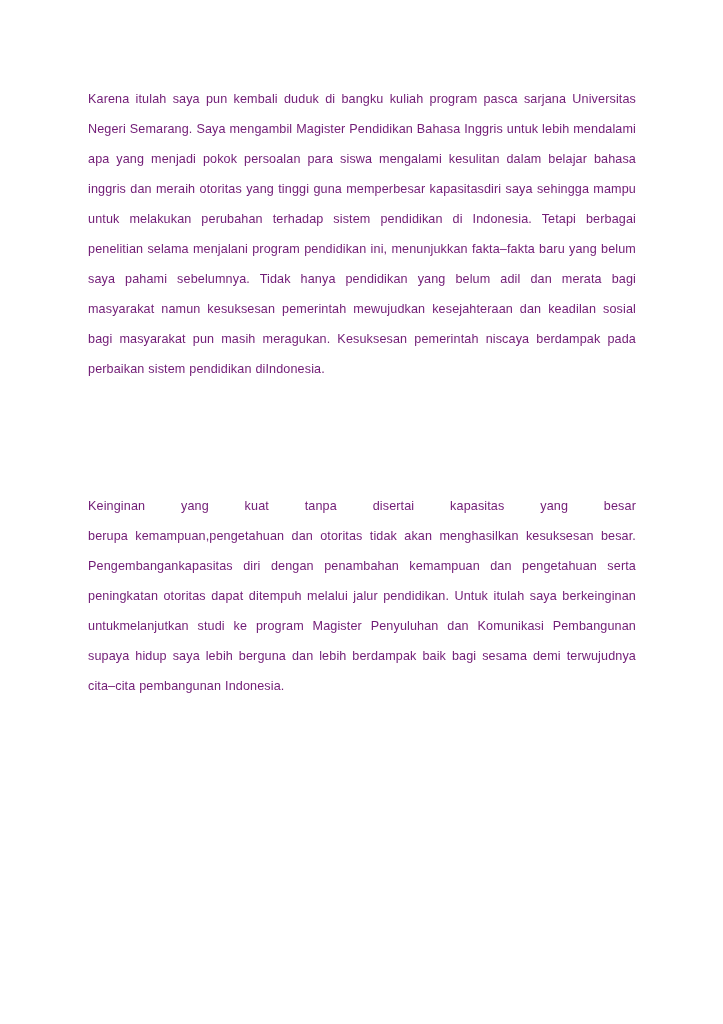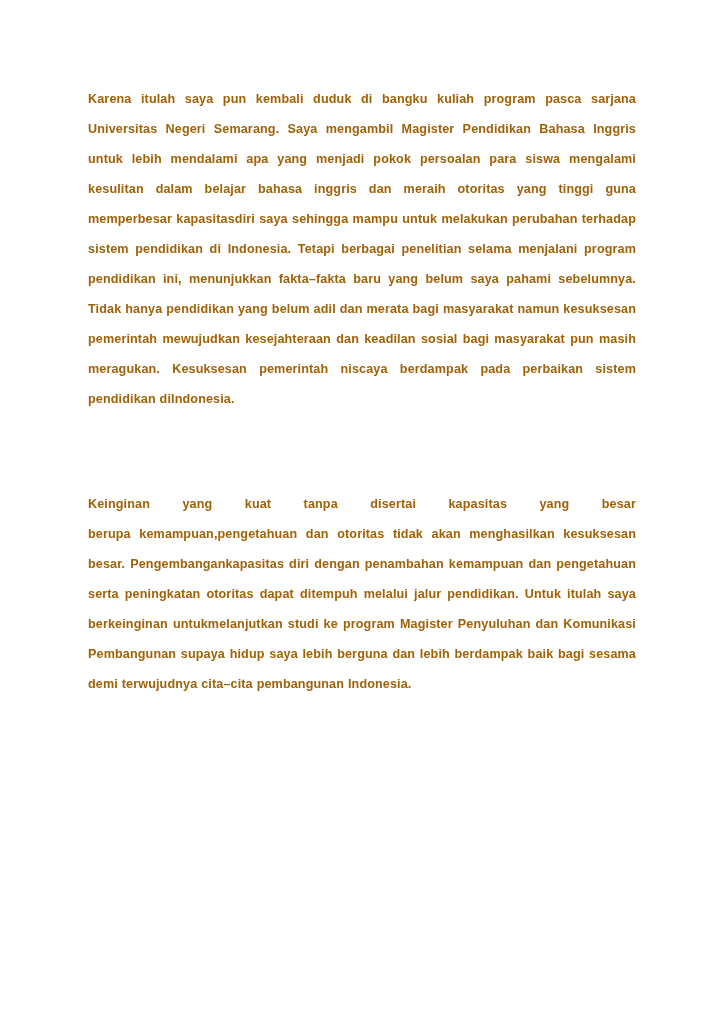--- a/index.html
+++ b/index.html
@@ -27,37 +27,37 @@
   }
 
   .para {
     margin: 0;
     padding: 0;
     text-align: justify;
     text-justify: inter-word;
     font-family: "Liberation Sans", "DejaVu Sans", sans-serif;
     font-size: 12.6px;
     line-height: 30px;
-    color: #a16207;
+    color: #701a75;
     letter-spacing: 0.01em;
     word-spacing: 0.02em;
-    font-weight: bold;
     -webkit-font-smoothing: antialiased;
   }
 
   .para-gap {
     height: 75px;
   }
 
   
   .wide-line {
     display: block;
     text-align: justify;
     text-align-last: justify;
     white-space: normal;
+    margin-top: 32px;
   }
 </style>
 </head>
 <body>
 
 <div class="page">
 
   <div class="doc-body">
 
     <p class="para">Karena itulah saya pun kembali duduk di bangku kuliah program pasca sarjana Universitas Negeri Semarang. Saya mengambil Magister Pendidikan Bahasa Inggris untuk lebih mendalami apa yang menjadi pokok persoalan para siswa mengalami kesulitan dalam belajar bahasa inggris dan meraih otoritas yang tinggi guna memperbesar kapasitasdiri saya sehingga mampu untuk melakukan perubahan terhadap sistem pendidikan di Indonesia. Tetapi berbagai penelitian selama menjalani program pendidikan ini, menunjukkan fakta–fakta baru yang belum saya pahami sebelumnya. Tidak hanya pendidikan yang belum adil dan merata bagi masyarakat namun kesuksesan pemerintah mewujudkan kesejahteraan dan keadilan sosial bagi masyarakat pun masih meragukan. Kesuksesan pemerintah niscaya berdampak pada perbaikan sistem pendidikan diIndonesia.</p>

